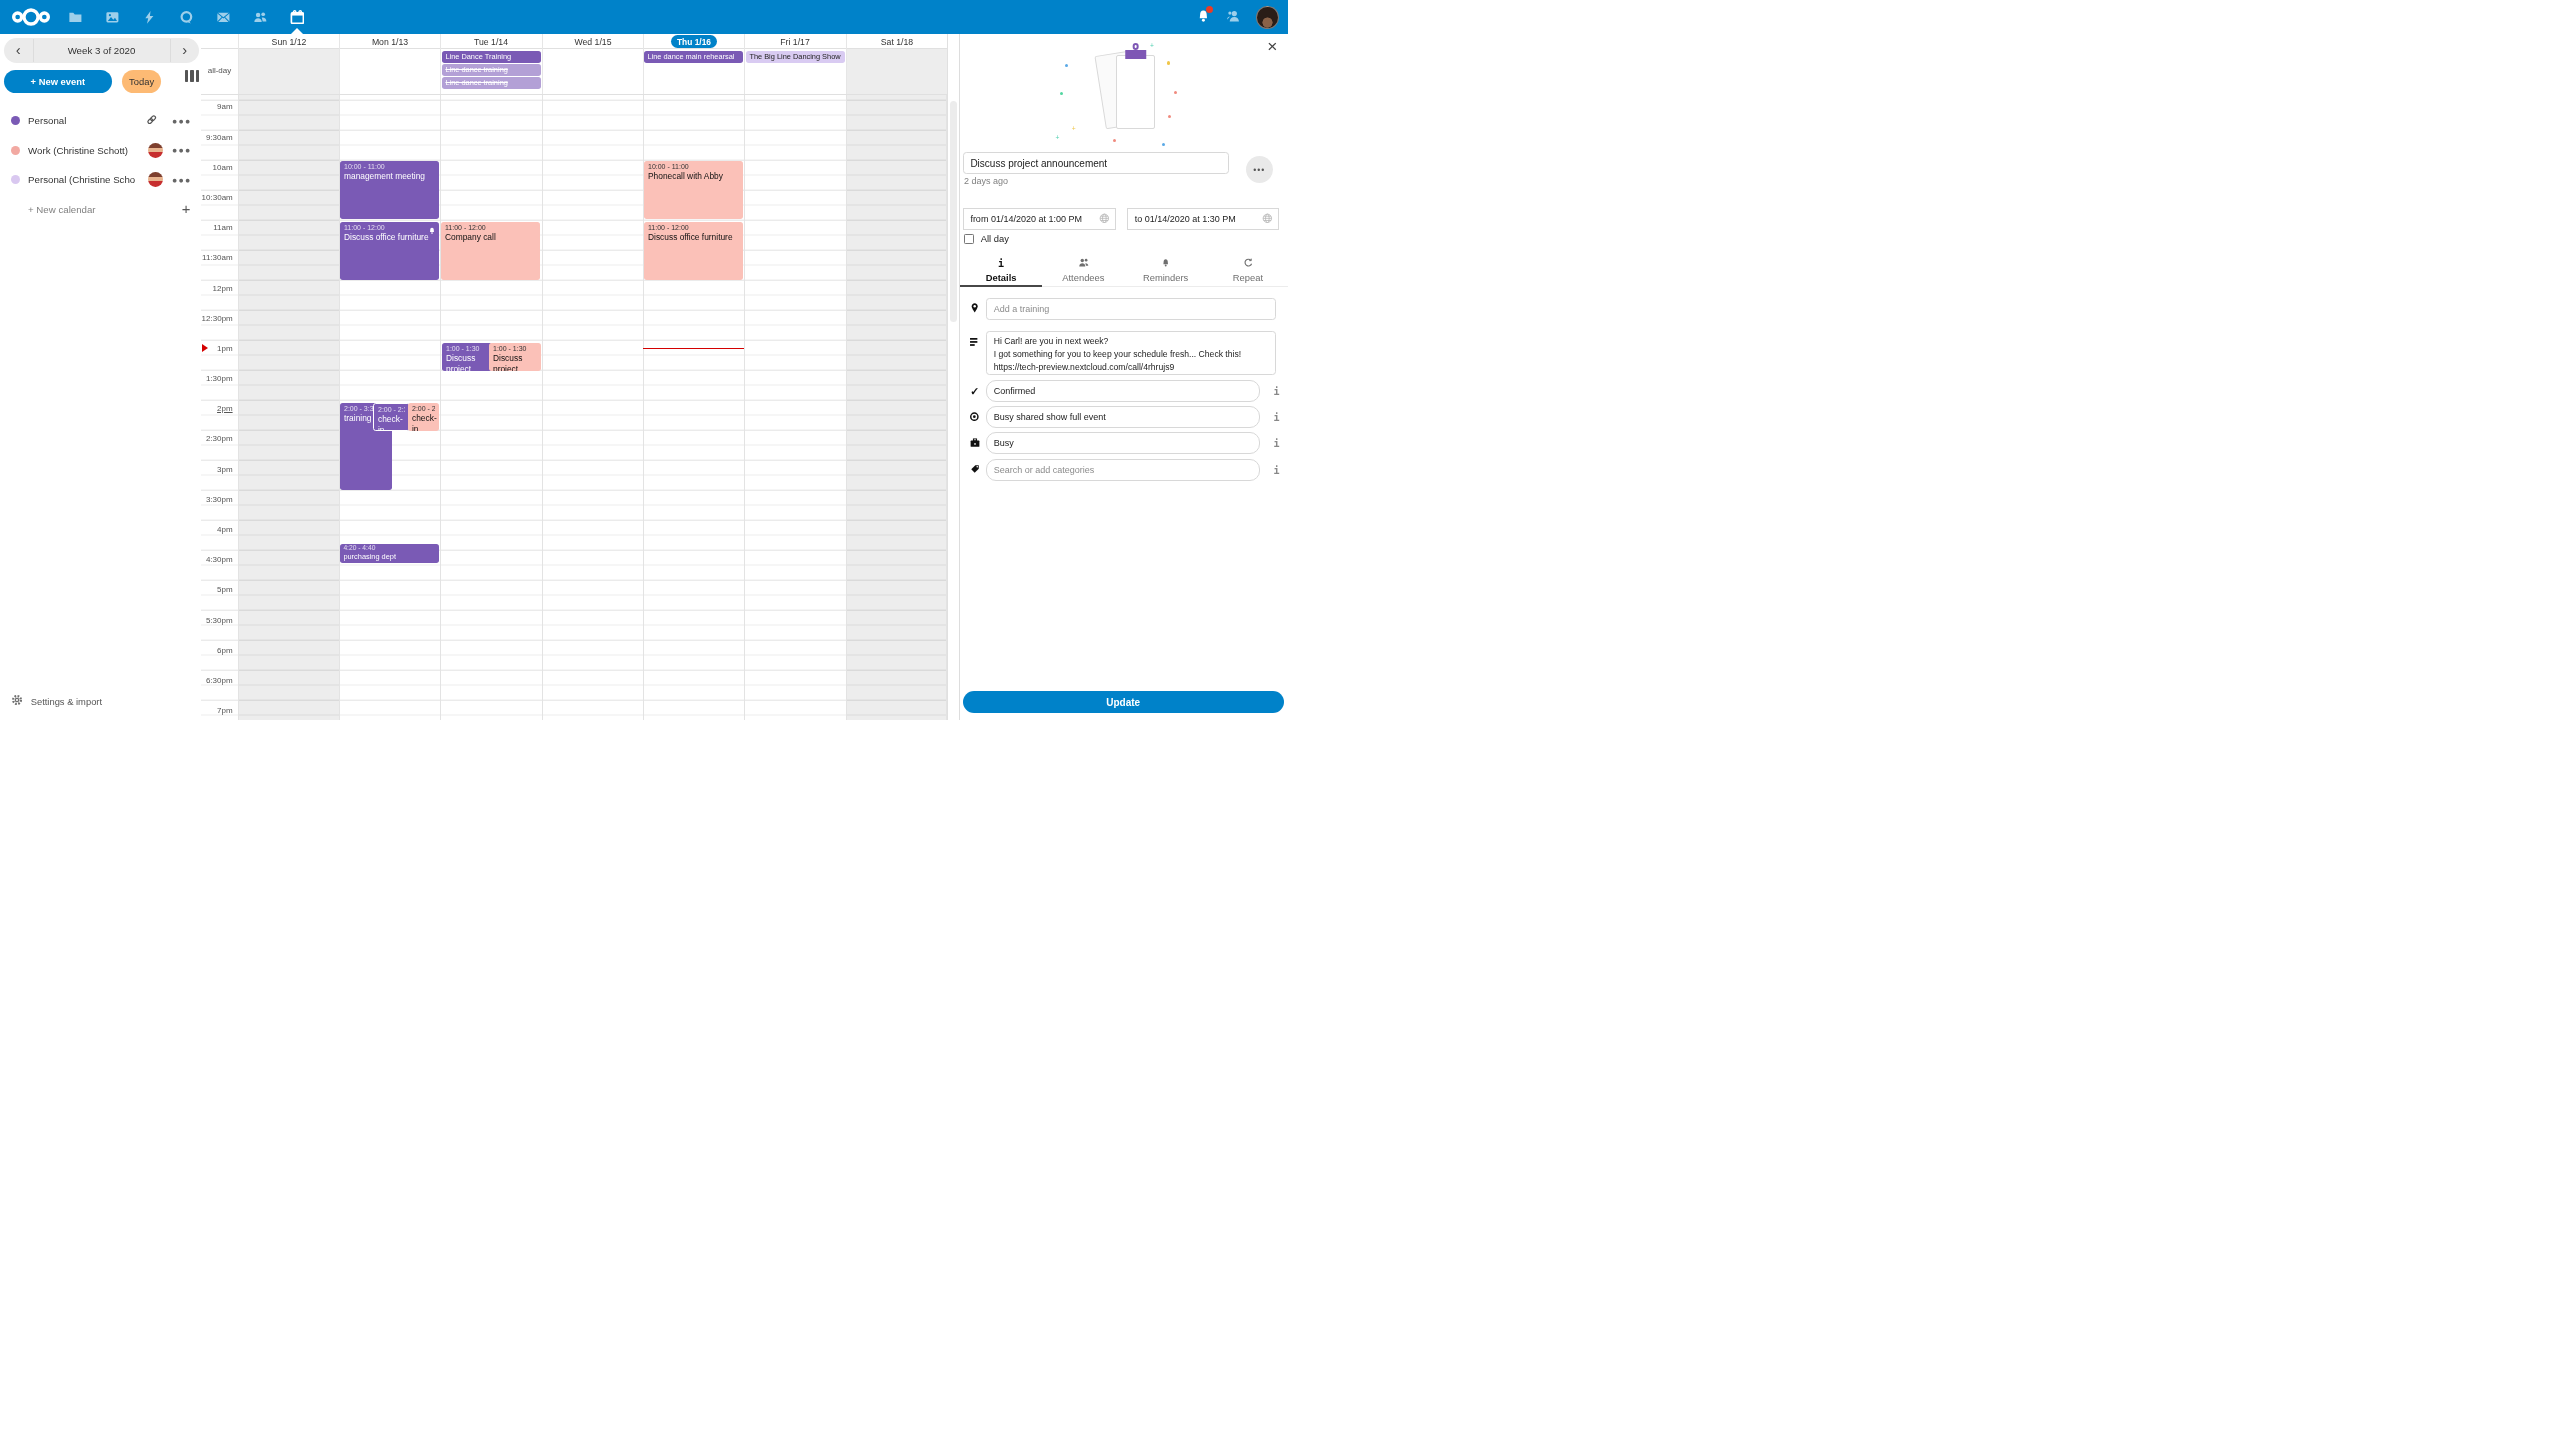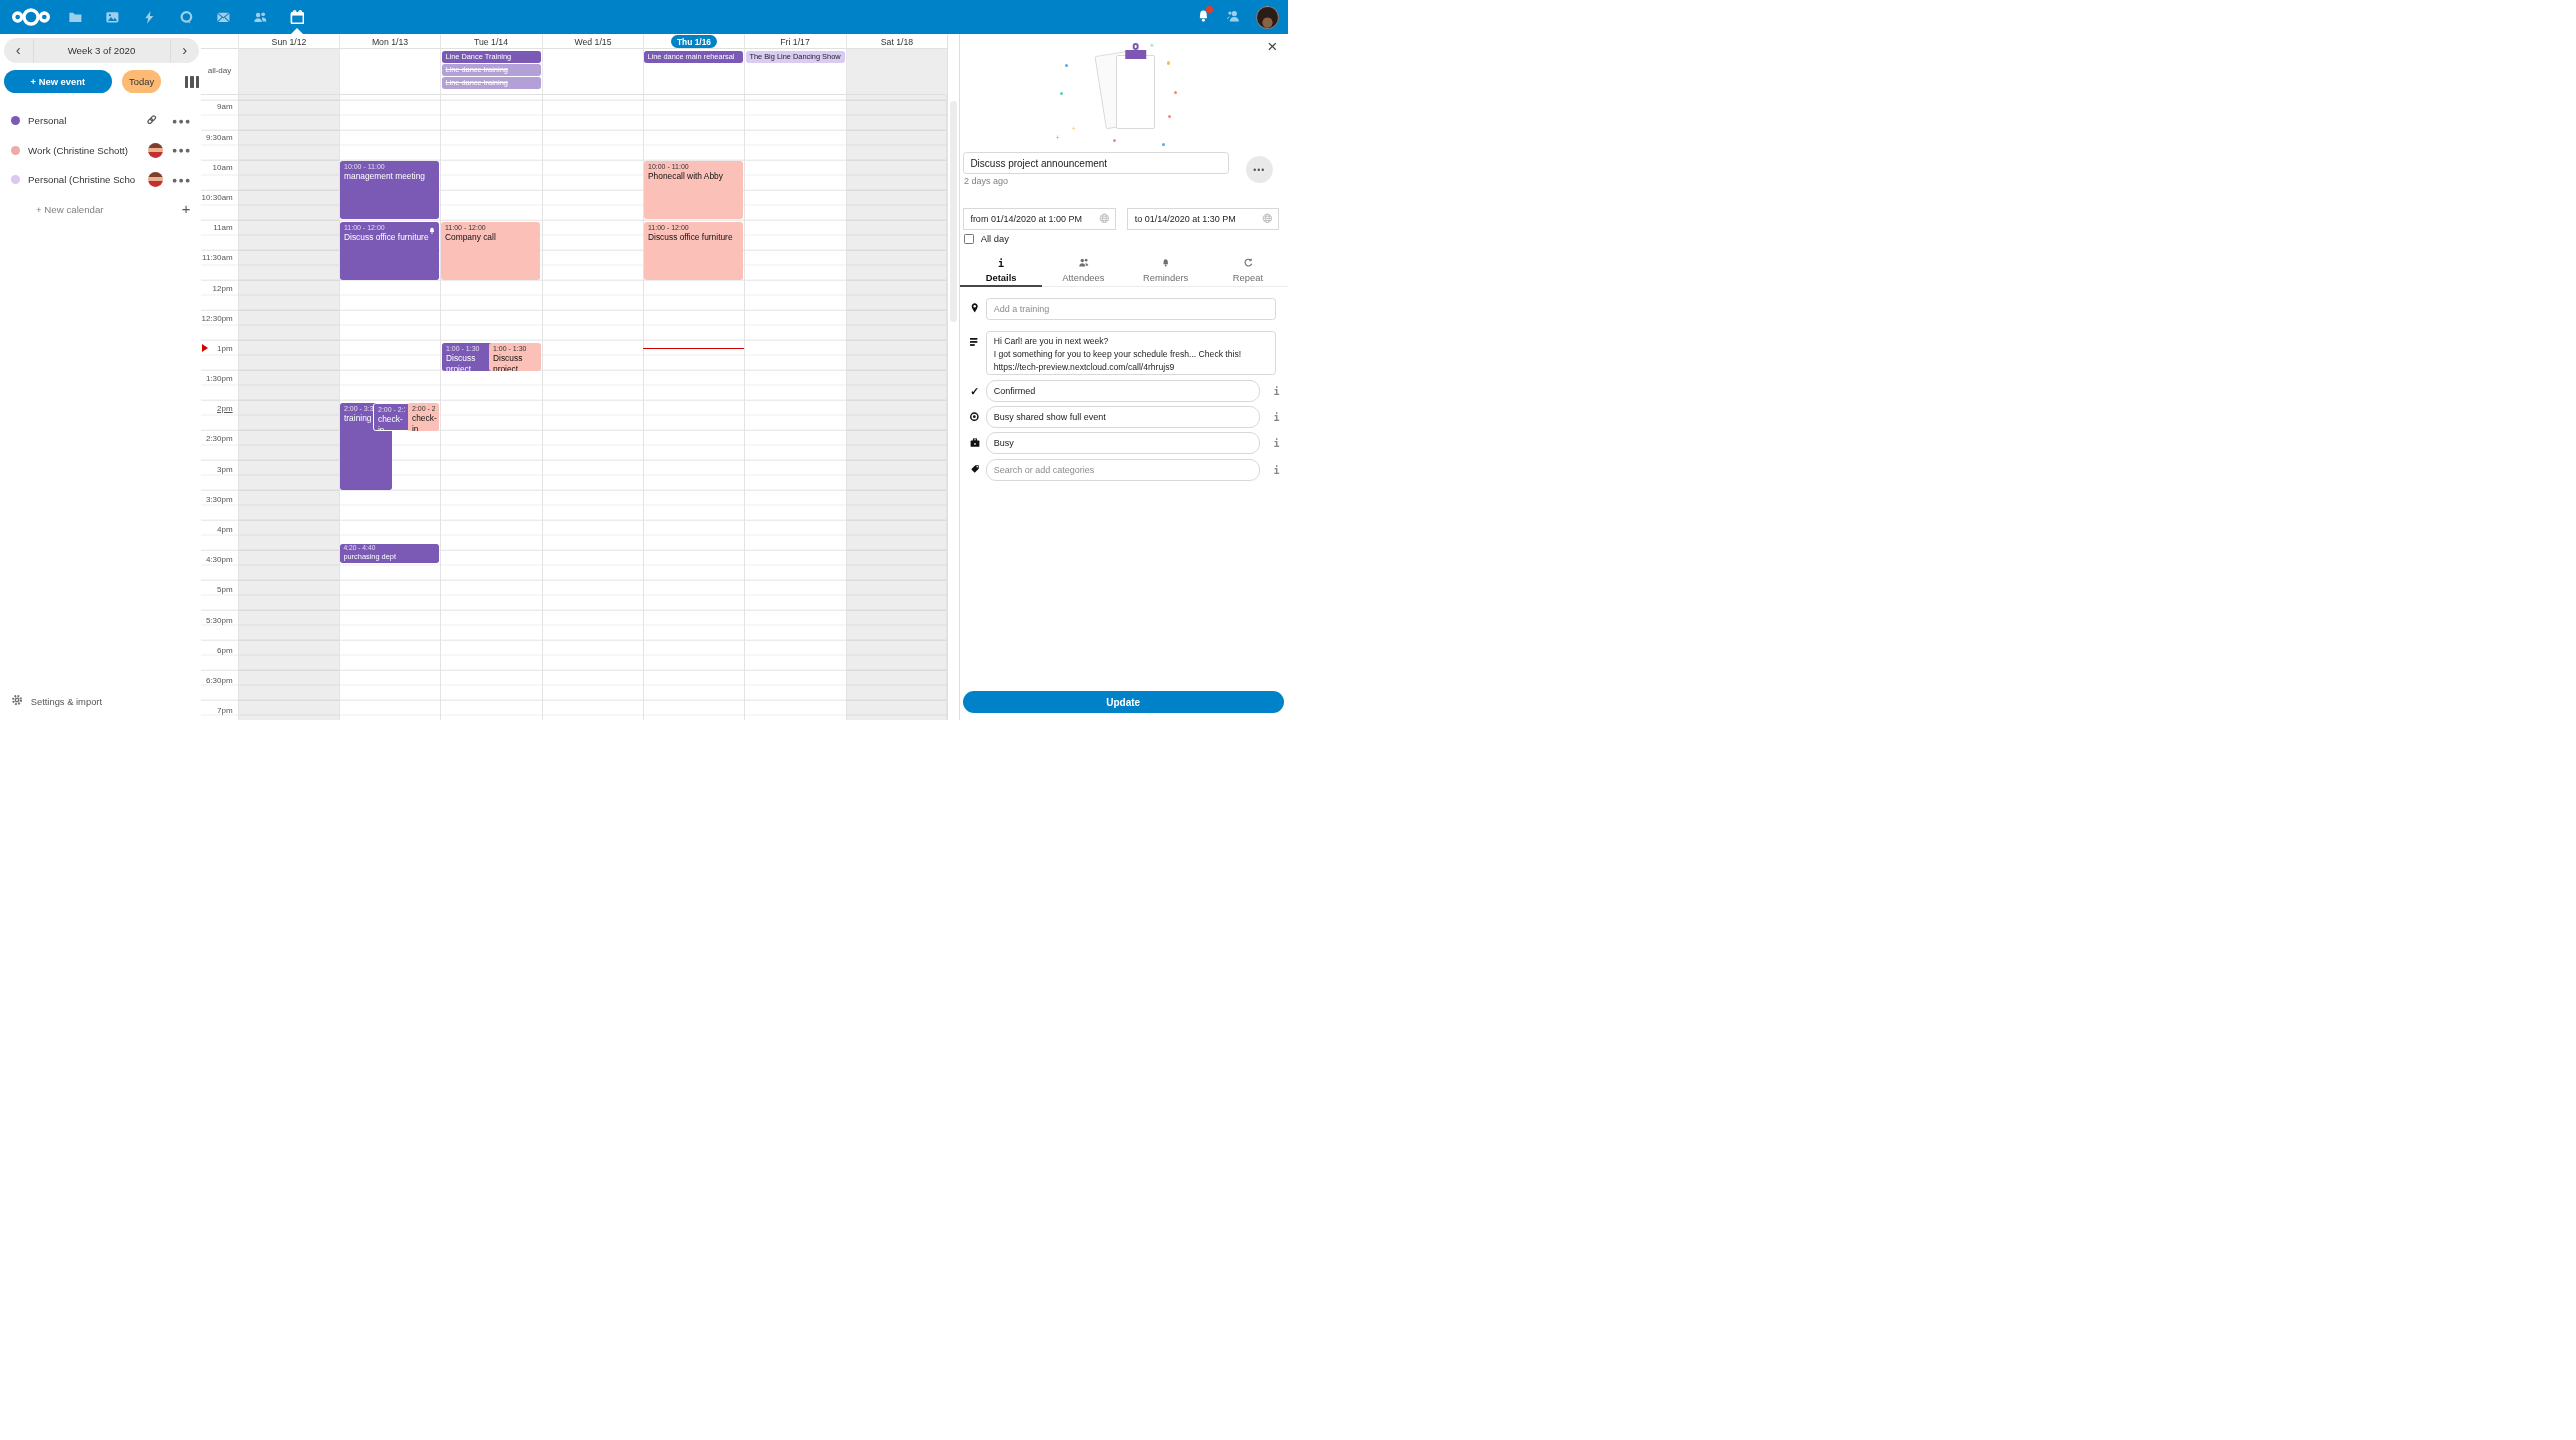--- a/index.html
+++ b/index.html
@@ -22,37 +22,37 @@
                  background:radial-gradient(circle at 50% 74%, #8a6248 0 26%, #2a1d17 28% 100%); }
 
   
   .sidebar { position:absolute; left:0; top:34px; width:201px; bottom:0; background:#fff; z-index:20; }
   .weeknav { position:absolute; left:4px; top:4px; width:195px; height:25px; background:#ebebeb; border-radius:12.7px;
              display:flex; align-items:center; color:#333; }
   .weeknav .chev { width:29.5px; text-align:center; font-size:14.8px; color:#444; cursor:pointer; line-height:23.5px; }
   .weeknav .chev.l { border-right:0.7px solid #dcdcdc; }
   .weeknav .chev.r { border-left:0.7px solid #dcdcdc; }
   .weeknav .wk { flex:1; text-align:center; font-size:9.7px; }
-  .btnrow { position:absolute; left:4px; top:36px; width:195px; height:23px; display:flex; align-items:center; }
+  .btnrow { position:absolute; left:4px; top:36px; width:195px; height:23px; display:flex; }
   .newevent { width:109px; height:23px; background:#0082c9; color:#fff; border:none; border-radius:11.4px;
               font-size:9.4px; font-weight:bold; cursor:pointer; font-family:inherit; }
   .todaybtn { margin-left:10.7px; width:39px; height:23px; background:#fdba74; color:#333; border:none; border-radius:11.4px;
               font-size:9.4px; cursor:pointer; font-family:inherit; }
   .viewtoggle { margin-left:24px; display:flex; gap:2px; cursor:pointer; }
   .viewtoggle i { width:3.4px; height:12px; background:#555; border-radius:0.7px; }
   .callist { position:absolute; left:0; top:72px; width:201px; }
   .calrow { position:relative; height:29.5px; display:flex; align-items:center; cursor:pointer; }
   .caldot { width:9.4px; height:9.4px; border-radius:50%; margin-left:10.7px; flex:none; }
   .calname { margin-left:8px; font-size:9.7px; color:#333; white-space:nowrap; overflow:hidden; max-width:107px; }
   .calrow .spacer { flex:1; }
   .mini-avatar { width:14.8px; height:14.8px; border-radius:50%; flex:none; margin-right:9.4px;
                  background:linear-gradient(180deg,#7e3f2e 0 32%, #e8b48f 32% 62%, #c62f2f 62% 100%); }
   .dots3 { color:#666; font-size:8.7px; letter-spacing:1.3px; margin-right:9.4px; cursor:pointer; }
   .linkicon { margin-right:14.8px; cursor:pointer; }
-  .newcal { color:#808080; font-size:9.7px; margin-left:36px; }
+  .newcal { color:#808080; font-size:9.7px; margin-left:28px; }
   .pluschar { color:#555; font-size:14.8px; margin-right:10.7px; margin-left:auto; cursor:pointer; font-weight:400; }
   .settings { position:absolute; left:0; bottom:6.7px; width:201px; height:24px; display:flex; align-items:center; cursor:pointer; }
   .settings .txt { margin-left:8px; font-size:9.4px; color:#555; }
 
   
   .dayheadrow { position:absolute; left:201px; top:34px; width:746px; height:15.4px; border-bottom:0.7px solid #e0e0e0; background:#fff; }
   .day-head { position:absolute; top:0; height:15.4px; width:101px; display:flex; align-items:center; justify-content:center;
               font-size:8.7px; color:#333; border-left:0.7px solid #e6e6e6; }
   .today-pill { background:#0082c9; color:#fff; border-radius:8px; padding:1.3px 6px; font-size:8.4px; font-weight:bold; }
   .alldayrow { position:absolute; left:201px; top:49px; width:746px; height:46px; border-bottom:1.3px solid #e0e0e0; background:#fff; }

